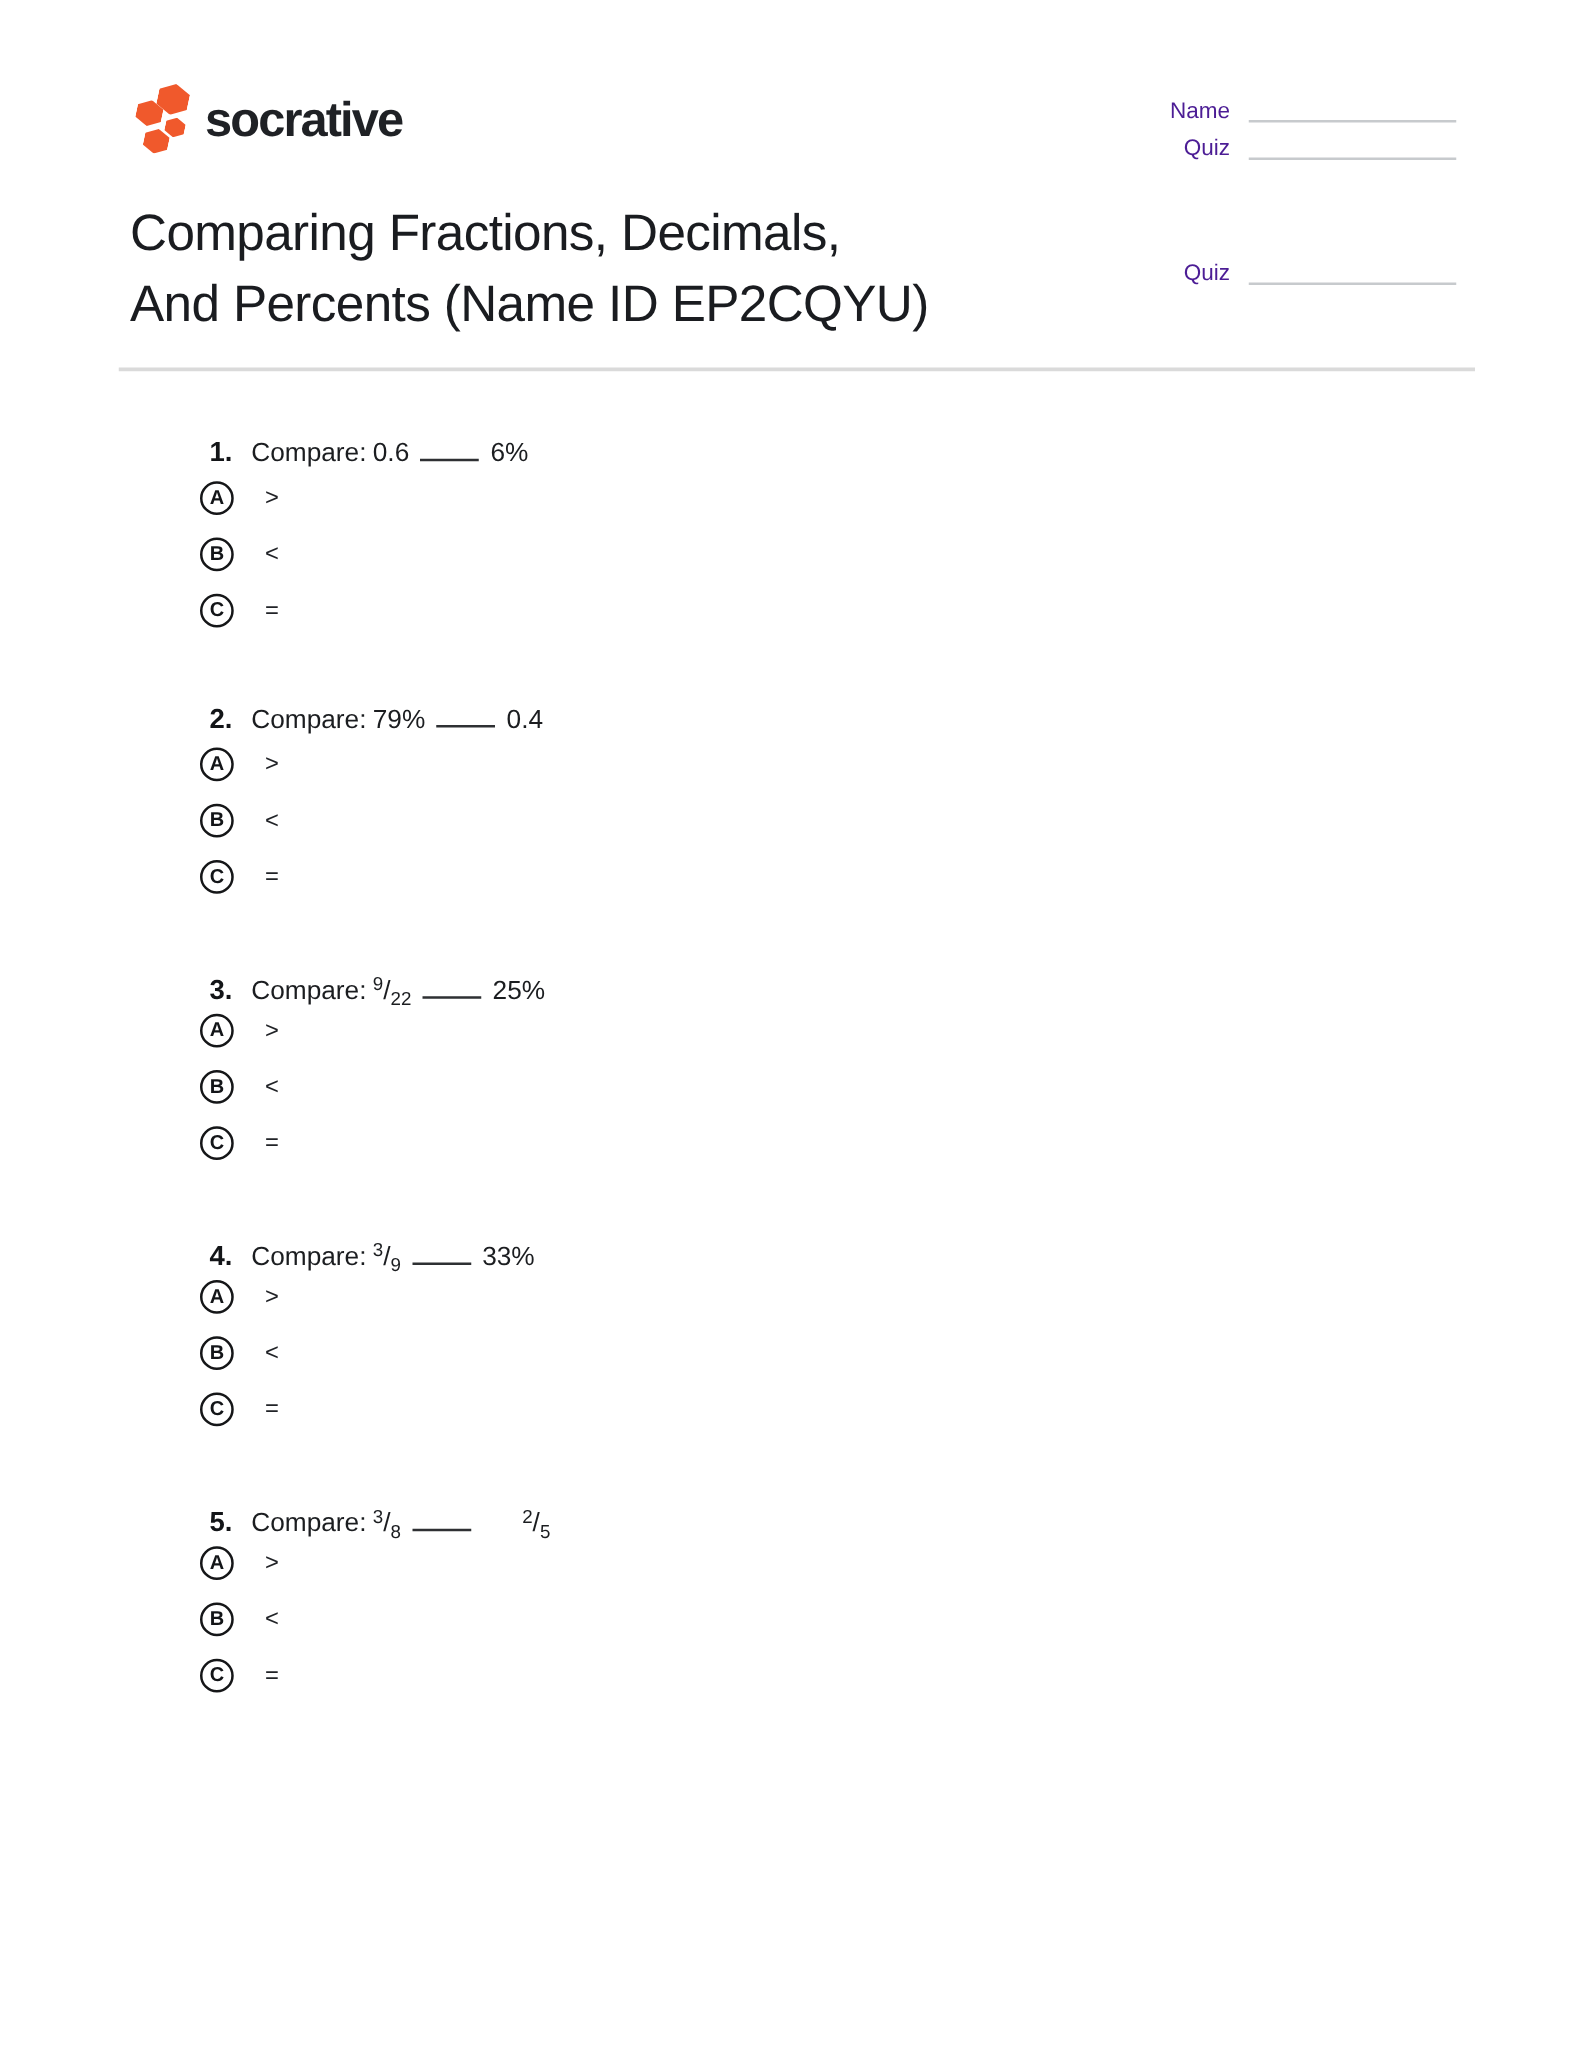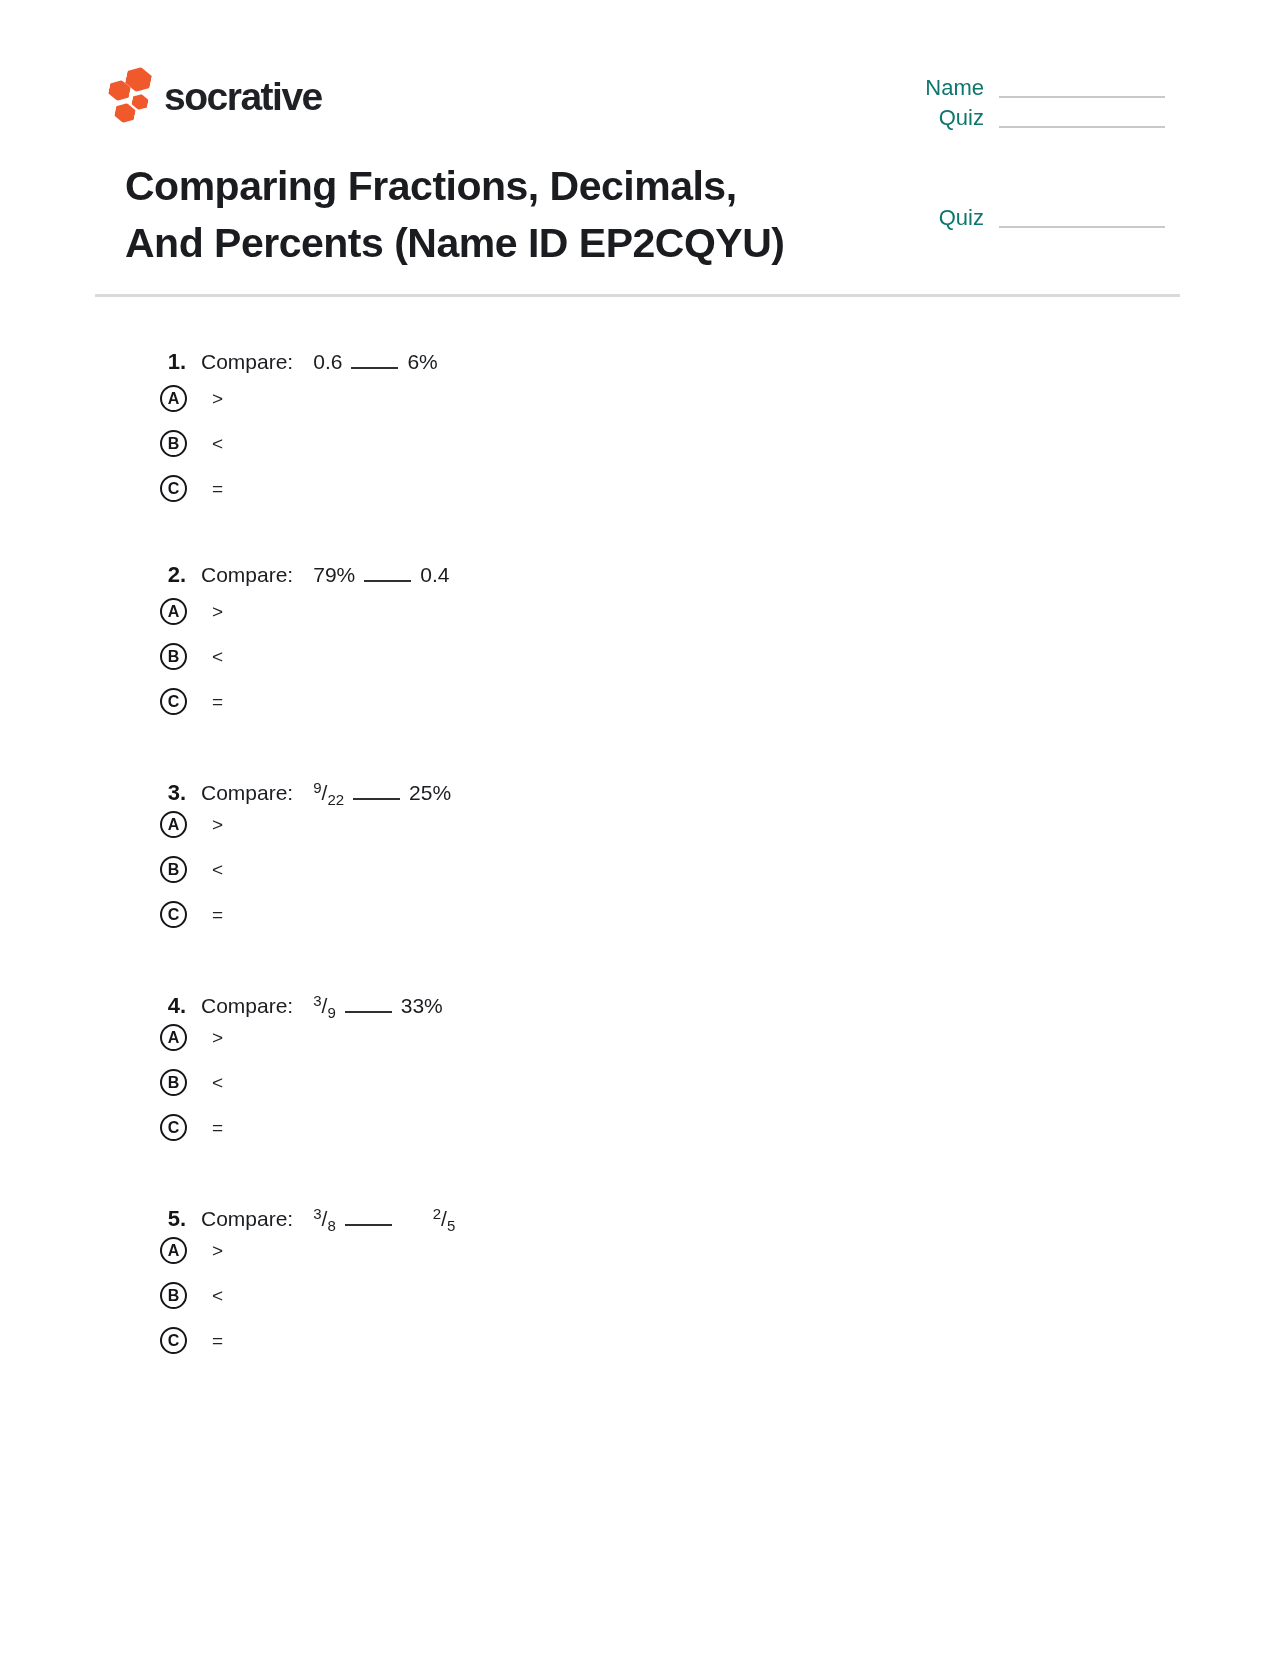--- a/index.html
+++ b/index.html
@@ -31,49 +31,49 @@
     font-size: 39px;
     font-weight: 700;
     letter-spacing: -1.5px;
     color: #1f2125;
     line-height: 60px;
   }
 
   
   .fields { position: absolute; left: 860px; top: 76px; width: 305px; }
   .field-row { display: flex; align-items: flex-end; justify-content: flex-end; height: 24px; margin-bottom: 6px; }
-  .field-label { font-size: 22px; color: #0f766e; line-height: 24px; }
+  .field-label { font-size: 18px; color: #4c1d95; line-height: 24px; }
   .field-line { width: 166px; border-bottom: 2px solid #c7cacd; margin-left: 15px; margin-bottom: 2px; flex: none; }
   .score-block { position: absolute; left: 860px; top: 206px; width: 305px; }
 
   
   .title {
     position: absolute;
-    left: 125px; top: 158px;
+    left: 104px; top: 158px;
     width: 770px;
     font-size: 41px;
     line-height: 57px;
-    font-weight: 700;
+    font-weight: 400;
     letter-spacing: -0.5px;
     color: #1a1c20;
   }
 
   
   .divider { position: absolute; left: 95px; right: 95px; top: 294px; height: 0; border-bottom: 3px solid #dadada; }
 
   
   .questions { position: absolute; left: 160px; top: 347px; width: 900px; }
   .question { margin-bottom: 57px; }
   .q-line { display: flex; align-items: baseline; height: 30px; line-height: 30px; }
   .q-num {
     display: inline-block; min-width: 26px; text-align: right;
     font-weight: 700; font-size: 22px; margin-right: 15px; color: #131518;
   }
   .q-text { font-size: 21px; color: #1b1d20; white-space: nowrap; }
-  .q-val { margin-left: 20px; }
+  .q-val { margin-left: 5px; }
   .blank {
     display: inline-block; width: 47px; height: 2px;
     border-bottom: 2.5px solid #2e3033;
     margin: 0 9px; vertical-align: baseline;
   }
   .gap-wide { margin-left: 32px; }
   .frac sup { font-size: 15px; vertical-align: 7px; }
   .frac sub { font-size: 15px; vertical-align: -5px; }
   .frac .slash { font-size: 21px; }
 

